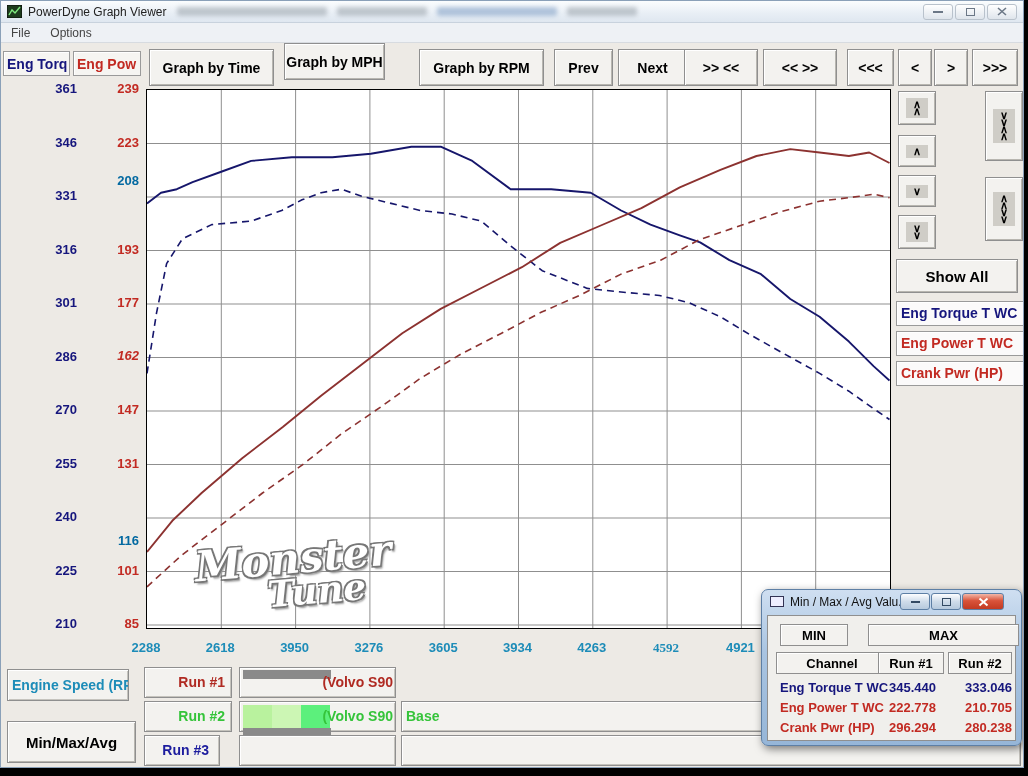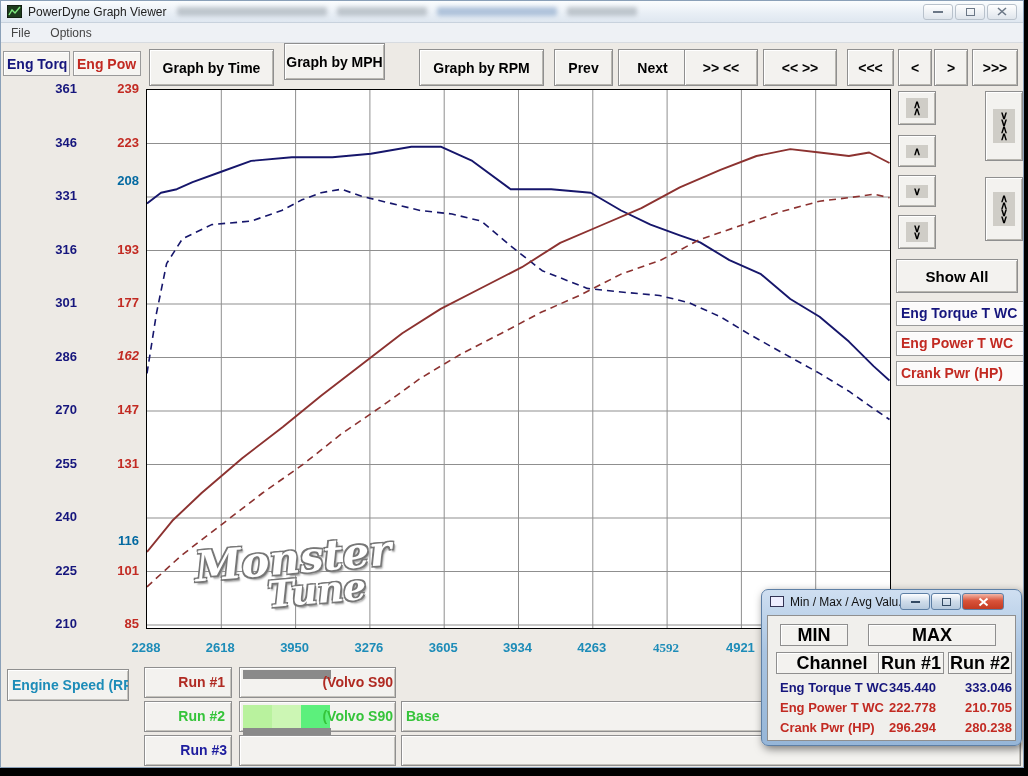--- a/index.html
+++ b/index.html
@@ -59,21 +59,21 @@
   
   #popup { left:760px; top:588px; width:261px; height:157px; border-radius:7px;
     background:linear-gradient(#cfdff1,#a9c4e1 40%,#96b6d8); border:1px solid #5d7fa5;
     box-shadow:2px 3px 8px rgba(0,0,0,.5); }
   #popup .ptitle { position:absolute; left:28px; top:5px; font-size:12px; color:#111; white-space:nowrap; }
   .pbtn { position:absolute; top:3px; height:17px; border:1px solid #5d7fa5; border-radius:3px;
     background:linear-gradient(#fdfeff,#cfdcea 50%,#b6c9dd); display:flex; align-items:center; justify-content:center; }
   #popup-close { background:linear-gradient(#f2b7a8,#d9533a 45%,#c23a22); }
   #popup-body { position:absolute; left:5px; top:25px; width:249px; height:126px; background:#f0efec; border:1px solid #8f8f8f; }
   .ph { position:absolute; background:#f3f2ef; border:1px solid #8f8f8f; box-shadow:inset 1px 1px 0 #fff;
-    font-size:18px; font-weight:bold; display:flex; align-items:center; justify-content:center; }
+    font-size:13px; font-weight:bold; display:flex; align-items:center; justify-content:center; }
   .prow { position:absolute; left:8px; width:238px; height:20px; font-size:13px; font-weight:bold; }
   .prow .c1 { position:absolute; left:4px; }
   .prow .c2 { position:absolute; right:78px; width:90px; text-align:right; }
   .prow .c3 { position:absolute; right:2px; width:72px; text-align:right; }
 </style>
 </head>
 <body>
 
 <div id="app">
 
@@ -210,58 +210,59 @@
   <div class="abs btn" style="left:895px;top:258px;width:122px;height:34px;font-size:15px">Show All</div>
 
   <div class="abs legend-box" style="top: 300px; color: rgb(22, 22, 125);">Eng Torque T WC</div>
   <div class="abs legend-box" style="top: 330px; color: rgb(194, 42, 34);">Eng Power T WC</div>
   <div class="abs legend-box" style="top: 360px; color: rgb(194, 42, 34);">Crank Pwr (HP)</div>
 
   <div class="abs field" style="left: 6px; top: 668px; width: 122px; height: 32px; line-height: 30px; padding-left: 4px; color: rgb(29, 140, 184);">Engine Speed (RP</div>
 
   <div class="abs field" style="left: 143px; top: 666px; width: 88px; height: 31px; line-height: 29px; text-align: right; padding-right: 6px; color: rgb(176, 42, 34);">Run #1</div>
   <div class="abs field" style="left: 143px; top: 700px; width: 88px; height: 31px; line-height: 29px; text-align: right; padding-right: 6px; color: rgb(53, 196, 58);">Run #2</div>
-  <div class="abs field" style="left: 143px; top: 734px; width: 88px; height: 31px; line-height: 29px; text-align: right; padding-right: 4px; color: rgb(28, 28, 158);">Run #3</div>
+  <div class="abs field" style="left: 143px; top: 734px; width: 76px; height: 31px; line-height: 29px; text-align: right; padding-right: 10px; color: rgb(28, 28, 158);">Run #3</div>
 
   <div class="abs field" style="left:238px;top:666px;width:157px;height:31px">
     <div style="position:absolute;left:3px;top:2px;width:88px;height:9px;background:#8a8a8a"></div>
     <div style="position: absolute; right: 2px; top: 6px; font-size: 14px; font-weight: bold; color: rgb(176, 42, 34);">(Volvo S90</div>
   </div>
   <div class="abs field" style="left:238px;top:700px;width:157px;height:31px;overflow:visible">
     <div id="run2-swatches" style="position:absolute;left:3px;top:3px;height:24px;display:flex">
         <span style="width: 29px; height: 24px; background: rgb(185, 242, 158);"></span>
         <span style="width: 29px; height: 24px; background: rgb(204, 246, 180);"></span>
         <span style="width: 29px; height: 24px; background: rgb(92, 240, 124);"></span>
       </div>
     <div style="position:absolute;left:3px;top:26px;width:88px;height:9px;background:#8a8a8a"></div>
     <div style="position: absolute; right: 2px; top: 6px; font-size: 14px; font-weight: bold; color: rgb(53, 196, 58);">(Volvo S90</div>
   </div>
   <div class="abs field" style="left:238px;top:734px;width:157px;height:31px"></div>
 
   <div class="abs field" style="left: 400px; top: 700px; width: 620px; height: 31px; line-height: 29px; padding-left: 4px; color: rgb(53, 196, 58);">Base</div>
   <div class="abs field" style="left: 400px; top: 734px; width: 620px; height: 31px; line-height: 29px; padding-left: 4px; color: rgb(28, 28, 158);"></div>
 
+  <div class="abs btn" style="left:6px;top:720px;width:129px;height:42px;font-size:15px">Min/Max/Avg</div>
 
   <div id="popup" class="abs">
     <div style="position:absolute;left:8px;top:6px;width:14px;height:11px;border:1.5px solid #335;background:#eef"></div>
     <div class="ptitle">Min / Max / Avg Valu...</div>
     <div class="pbtn" style="left:138px;width:30px">
         <span style="width:9px;height:2px;background:#334a63"></span>
       </div>
     <div class="pbtn" style="left:169px;width:30px">
         <span style="width:9px;height:8px;border:1.5px solid #334a63"></span>
       </div>
     <div class="pbtn" id="popup-close" style="left:200px;width:42px">
       <svg width="11" height="10">
           <path d="M1.5,1.5 L9.5,8.5 M9.5,1.5 L1.5,8.5" stroke="#fff" stroke-width="2"></path>
         </svg>
     </div>
     <div id="popup-body">
       <div class="ph" style="left:12px;top:8px;width:68px;height:22px">MIN</div>
-      <div class="ph" style="left:100px;top:8px;width:128px;height:22px">MAX</div>
+      <div class="ph" style="left:100px;top:8px;width:151px;height:22px">MAX</div>
       <div class="ph" style="left:8px;top:36px;width:112px;height:22px">Channel</div>
       <div class="ph" style="left:110px;top:36px;width:66px;height:22px">Run #1</div>
       <div class="ph" style="left:180px;top:36px;width:64px;height:22px">Run #2</div>
       <div id="minmax-rows">
           <div class="prow" style="top: 64px; color: rgb(22, 22, 125);">
             <span class="c1">Eng Torque T WC</span>
             <span class="c2">345.440</span>
             <span class="c3">333.046</span>
           </div>
           <div class="prow" style="top: 84px; color: rgb(194, 42, 34);">

